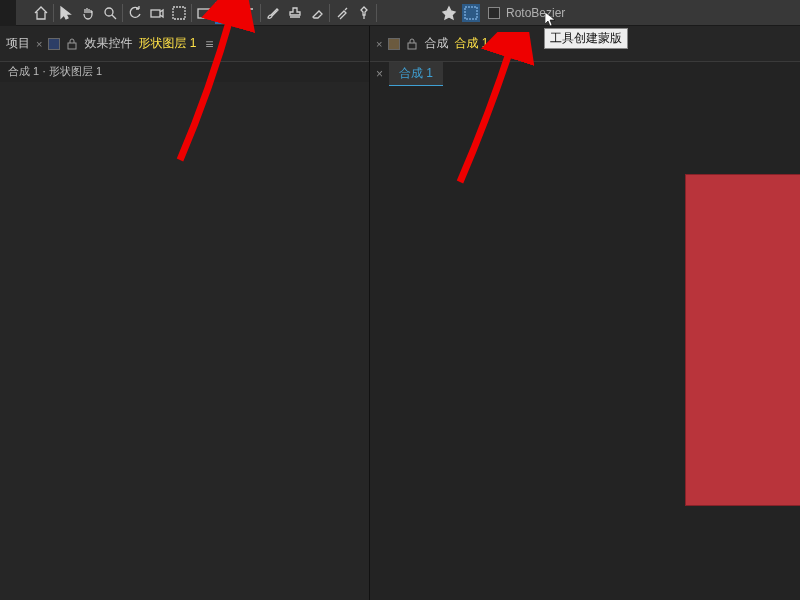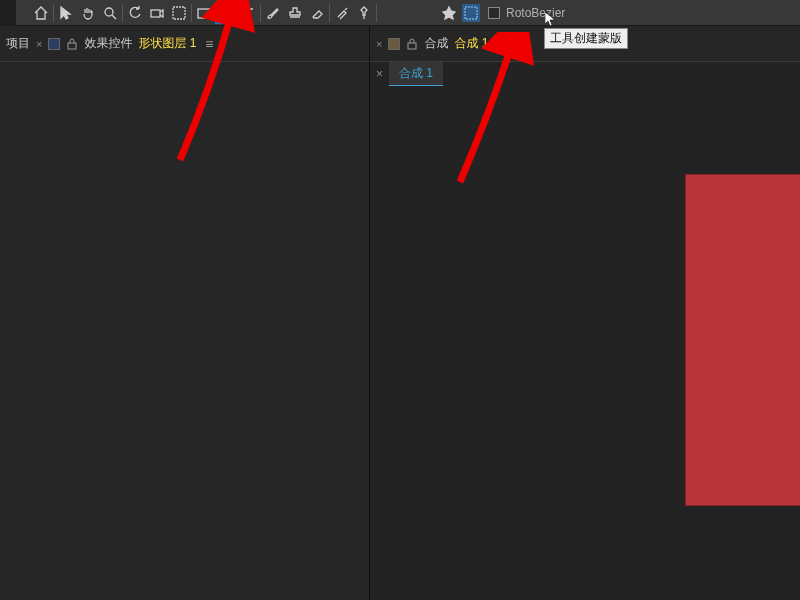--- a/index.html
+++ b/index.html
@@ -154,20 +154,21 @@
       <span class="close-x">×</span>
       <div class="swatch" style="background:#2c3e66"></div>
       <svg class="lock-icon">
           <rect x="2" y="5" width="8" height="6" stroke="#999" fill="none"></rect>
           <path d="M4 5 V3 A2 2 0 0 1 8 3 V5" stroke="#999" fill="none"></path>
         </svg>
       <span>效果控件</span>
       <span class="link-blue">形状图层 1</span>
       <span class="menu-glyph">≡</span>
     </div>
+    <div class="sub-header">合成 1 · 形状图层 1</div>
     <div style="flex:1;background:#262626"></div>
 
     <svg class="arrow" style="left:150px; top:-26px;" width="120" height="170">
       <defs>
           <marker id="ah1" markerWidth="8" markerHeight="8" refX="2" refY="4" orient="auto">
             <path d="M0 0 L8 4 L0 8 Z" fill="#e00"></path>
           </marker>
         </defs>
       <path d="M30 160 Q60 90 82 12" stroke="#e00" stroke-width="7" fill="none" marker-end="url(#ah1)"></path>
     </svg>

